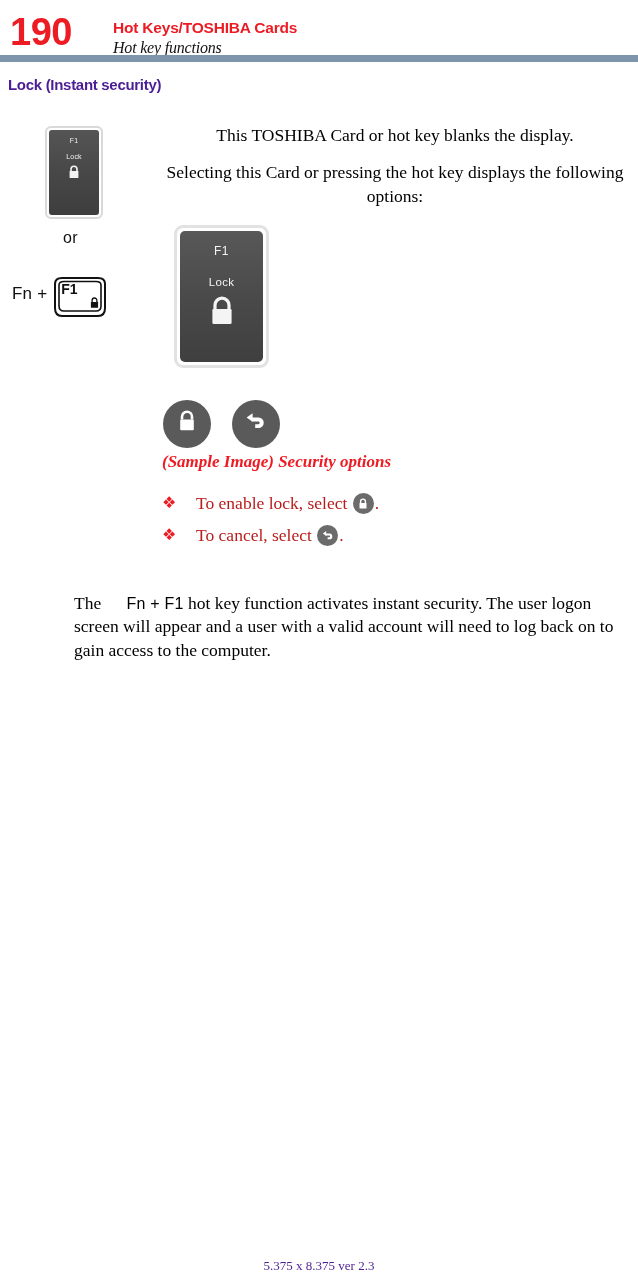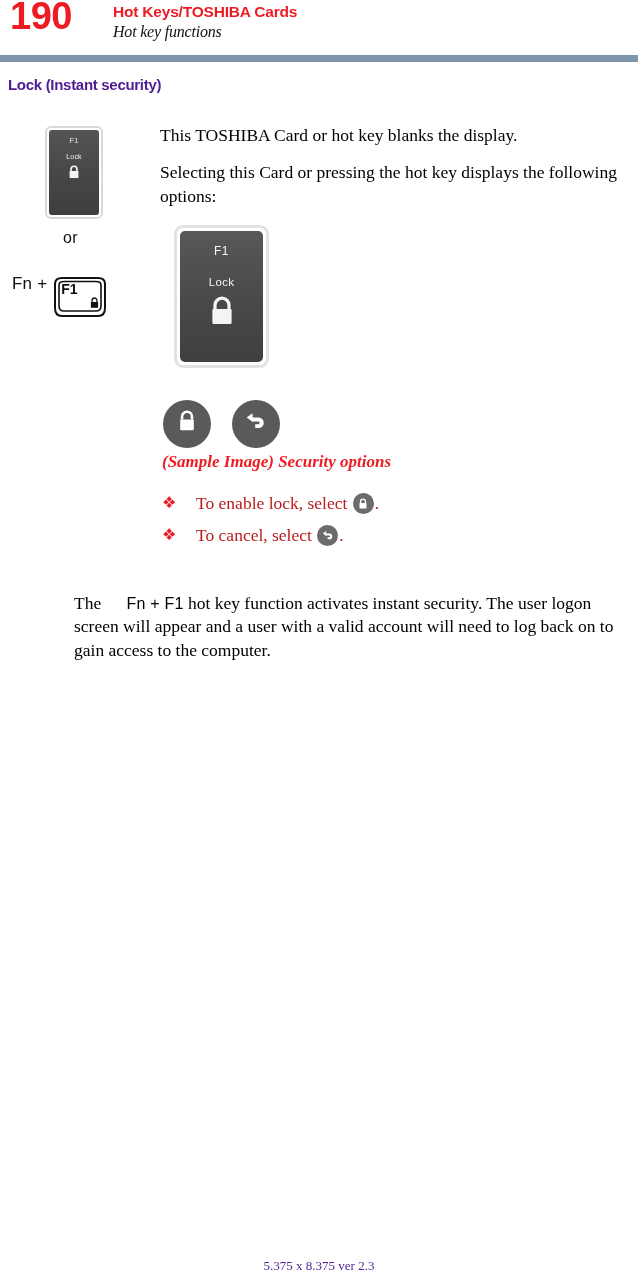--- a/index.html
+++ b/index.html
@@ -12,21 +12,21 @@
     height: 1280px;
     position: relative;
     font-family: "Liberation Serif", serif;
     color: #000000;
     overflow: hidden;
   }
 
   
   .page-header {
     position: absolute;
-    top: 0;
+    top: 16px;
     left: 0;
     width: 524px;
     height: 52px;
   }
   .page-number {
     position: absolute;
     left: 10px;
     top: -3px;
     font-family: "Liberation Sans Narrow", "Liberation Sans", sans-serif;
     font-weight: bold;
@@ -137,21 +137,21 @@
     color: #111111;
     letter-spacing: 0.3px;
   }
 
   
   .fn-row {
     position: absolute;
     left: 12px;
     top: 148px;
     display: flex;
-    align-items: flex-start;
+    align-items: center;
   }
   .fn-label {
     font-family: "Liberation Sans Narrow", "Liberation Sans", sans-serif;
     font-size: 17px;
     color: #111111;
     letter-spacing: 0.2px;
     margin-right: 4px;
     padding-bottom: 6px;
   }
   .keycap {
@@ -180,20 +180,21 @@
     left: 160px;
     top: 124px;
     width: 470px;
   }
   .body-p {
     font-family: "Liberation Serif", serif;
     font-size: 17.5px;
     line-height: 1.33;
     color: #000000;
     margin: 0 0 14px 0;
+    text-align: center;
   }
 
   
   .card-big {
     position: absolute;
     left: 174px;
     top: 225px;
     width: 95px;
     height: 143px;
     border: 3px solid #e2e2e2;

